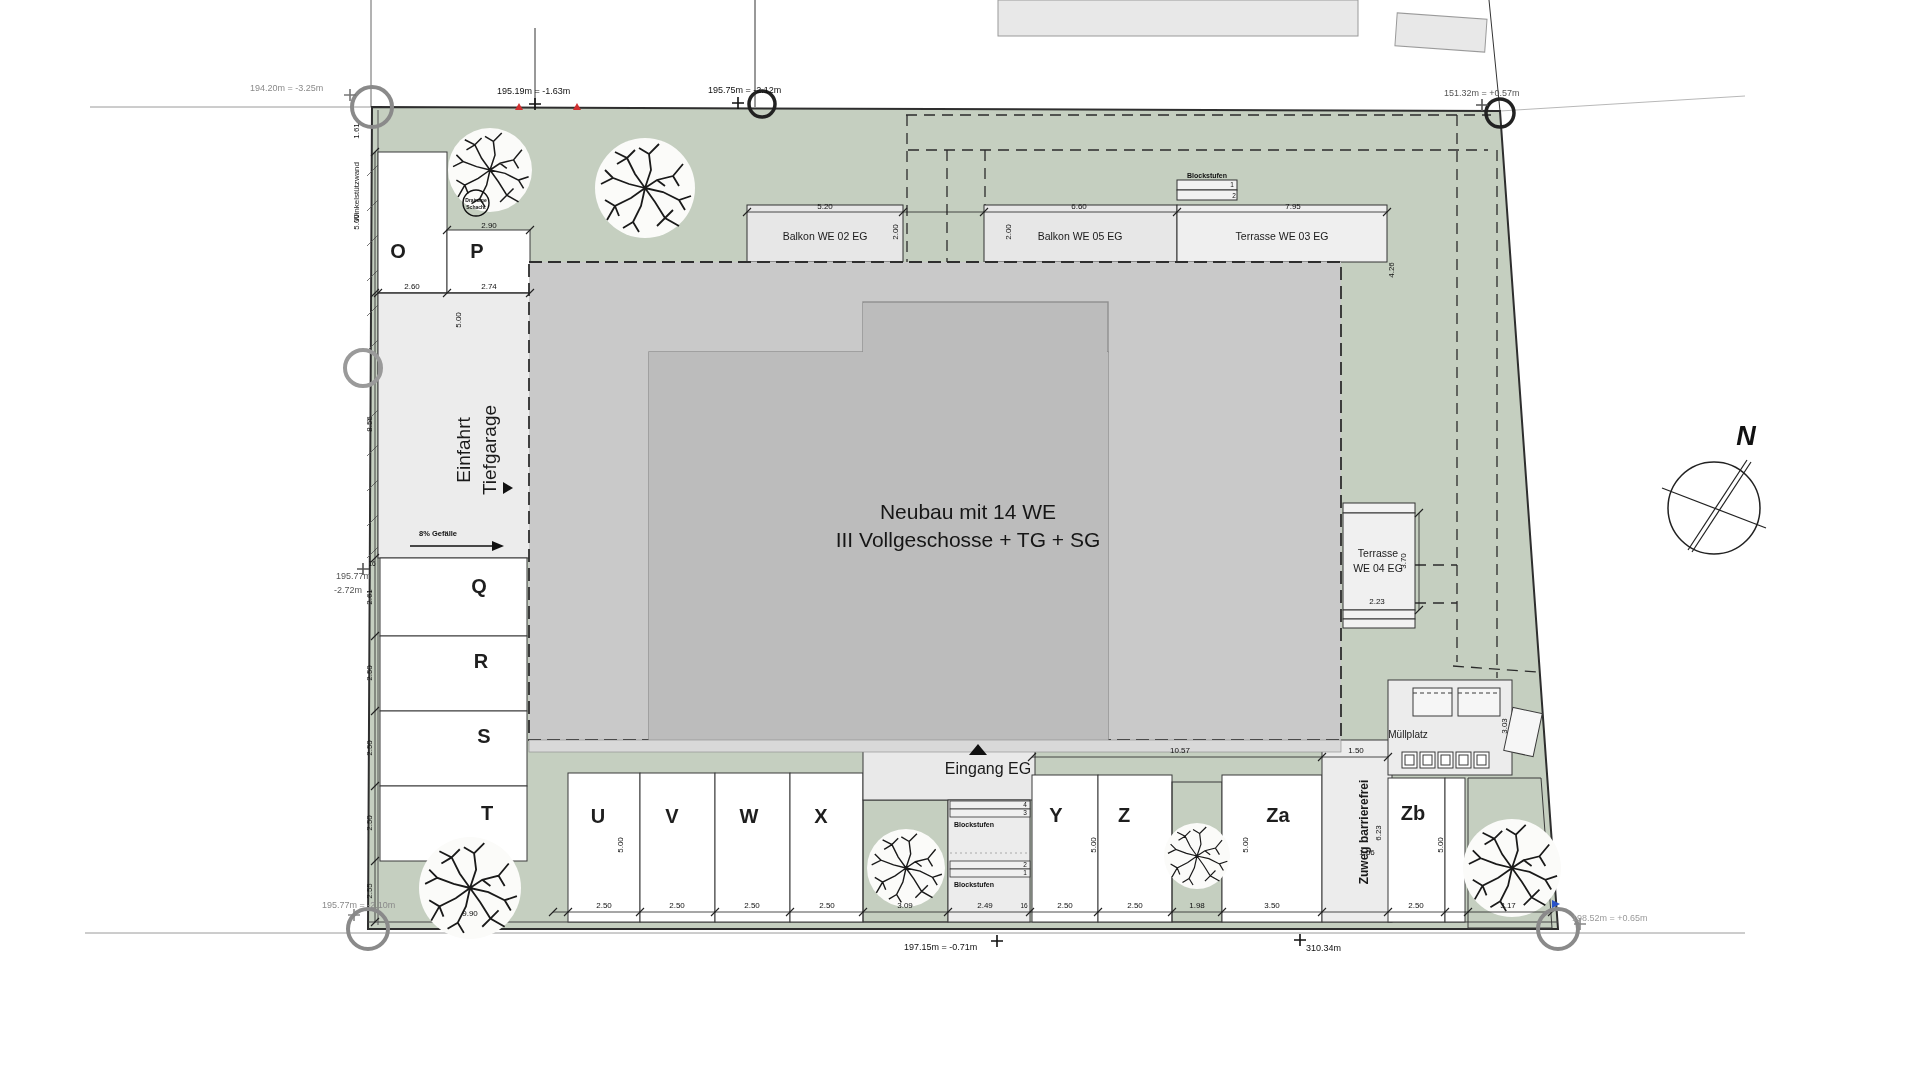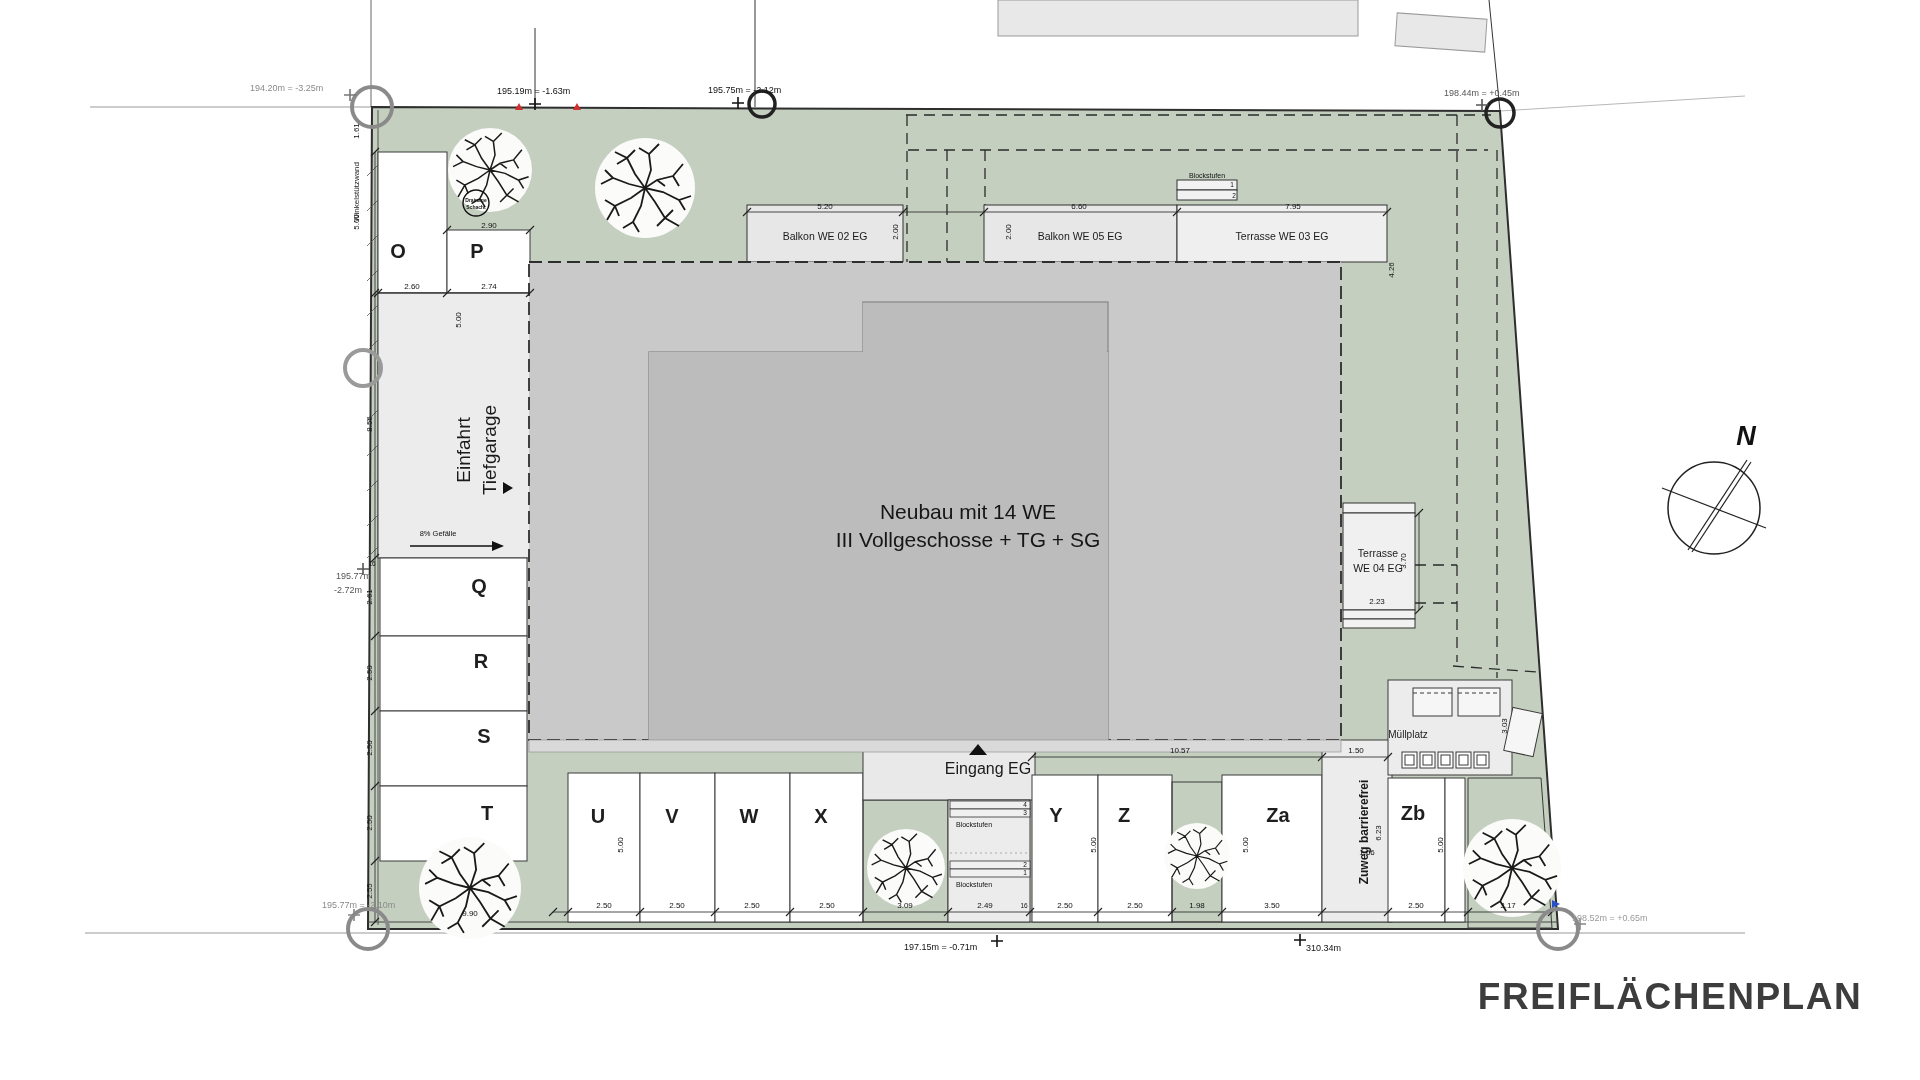--- a/index.html
+++ b/index.html
@@ -6,21 +6,21 @@
   #plan{position:relative;width:1920px;height:1080px;background:#fff;overflow:hidden}
   #plan svg.base{position:absolute;left:0;top:0}
   .t{position:absolute;transform:translate(-50%,-50%);white-space:nowrap;color:#111;line-height:1}
   .la{transform:translate(0,-50%)}
   .rot{transform:translate(-50%,-50%) rotate(-90deg)}
   .d{font-size:8px}
   .d6{font-size:6.5px}
   .sv{font-size:9px}
   .stall{font-size:20px;font-weight:bold;color:#1e1e1e}
   .bl{font-size:10.5px;font-weight:normal;color:#1a1a1a}
-  .tiny{font-size:7.5px;font-weight:normal}
+  .tiny{font-size:7.5px;font-weight:bold}
   .micro{font-size:5px;font-weight:bold}
   .big{font-size:16px;color:#1a1a1a}
   .ramp{font-size:19px;color:#1a1a1a}
   .zw{font-size:12px;font-weight:bold;color:#1a1a1a}
   .bigbold{font-size:21px;font-weight:normal;color:#161616}
   .title{font-size:37px;font-weight:bold;color:#3d3d3d;letter-spacing:1.5px}
   .north{font-size:27px;font-weight:bold;font-style:italic;color:#111}
   .gray{color:#8a8a8a}.mid{color:#555}.lt{color:#9a9a9a}
 </style>
 </head>
@@ -209,21 +209,20 @@
   </g>
 
   <g stroke="#222" fill="none">
     <circle cx="1714" cy="508" r="46" stroke-width="1.5"></circle>
     <line x1="1662" y1="488" x2="1766" y2="528" stroke-width="1.2"></line>
     <line x1="1688" y1="550" x2="1747" y2="460" stroke-width="1.2"></line>
     <line x1="1692" y1="552" x2="1751" y2="462" stroke-width="1.2"></line>
   </g>
 </svg>
 
-<span class="t title" style="left:1670px;top:996px">FREIFLÄCHENPLAN</span>
 <span class="t north" style="left:1746px;top:436px">N</span>
 
 <span class="t bigbold" style="left:968px;top:511px">Neubau mit 14 WE</span>
 <span class="t bigbold" style="left:968px;top:539px">III Vollgeschosse + TG + SG</span>
 
 <span class="t rot ramp" style="left:463px;top:450px">Einfahrt</span>
 <span class="t rot ramp" style="left:489px;top:450px">Tiefgarage</span>
 <span class="t tiny" style="left:438px;top:534px">8% Gefälle</span>
 <span class="t big" style="left:988px;top:769px">Eingang EG</span>
 <span class="t rot zw" style="left:1364px;top:832px">Zuweg barrierefrei</span>
@@ -253,21 +252,21 @@
 <span class="t stall" style="left:749px;top:816px">W</span>
 <span class="t stall" style="left:821px;top:816px">X</span>
 <span class="t stall" style="left:1056px;top:815px">Y</span>
 <span class="t stall" style="left:1124px;top:815px">Z</span>
 <span class="t stall" style="left:1278px;top:815px">Za</span>
 <span class="t stall" style="left:1413px;top:813px">Zb</span>
 
 <span class="t la sv gray" style="left:250px;top:88px">194.20m = -3.25m</span>
 <span class="t la sv" style="left:497px;top:91px">195.19m = -1.63m</span>
 <span class="t la sv" style="left:708px;top:90px">195.75m = -2.12m</span>
-<span class="t la sv mid" style="left:1444px;top:93px">198.44m = +0.45m</span>
+<span class="t la sv mid" style="left:1444px;top:93px">151.32m = +0.57m</span>
 <span class="t la sv mid" style="left:336px;top:576px">195.77m</span>
 <span class="t la sv mid" style="left:334px;top:590px">-2.72m</span>
 <span class="t la sv gray" style="left:322px;top:905px">195.77m = -2.10m</span>
 <span class="t la sv" style="left:904px;top:947px">197.15m = -0.71m</span>
 <span class="t la sv" style="left:1306px;top:948px">310.34m</span>
 <span class="t la sv lt" style="left:1572px;top:918px">198.52m = +0.65m</span>
 
 <span class="t rot d" style="left:357px;top:131px">1.61</span>
 <span class="t rot d" style="left:357px;top:222px">5.00</span>
 <span class="t d" style="left:412px;top:287px">2.60</span>

